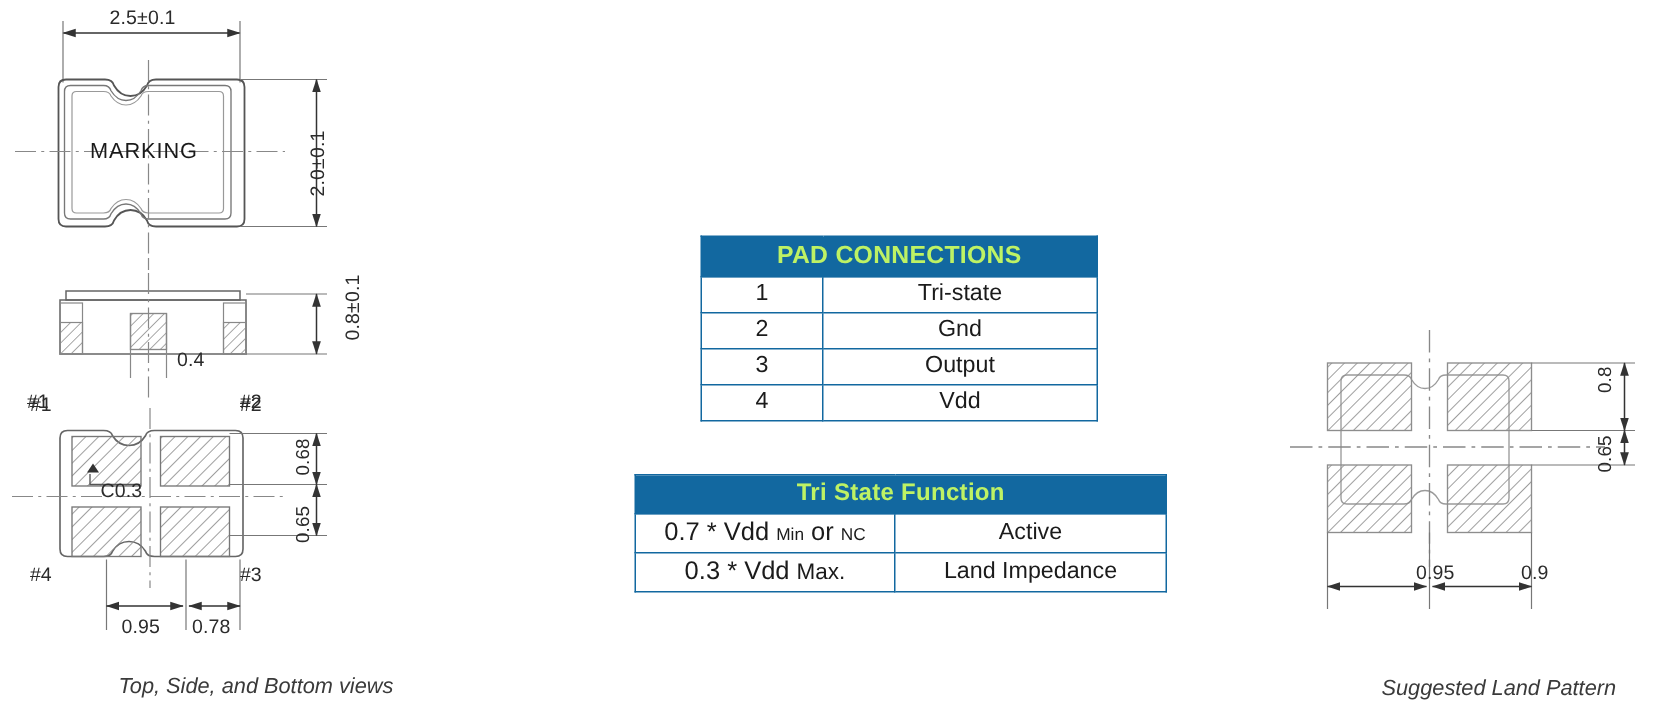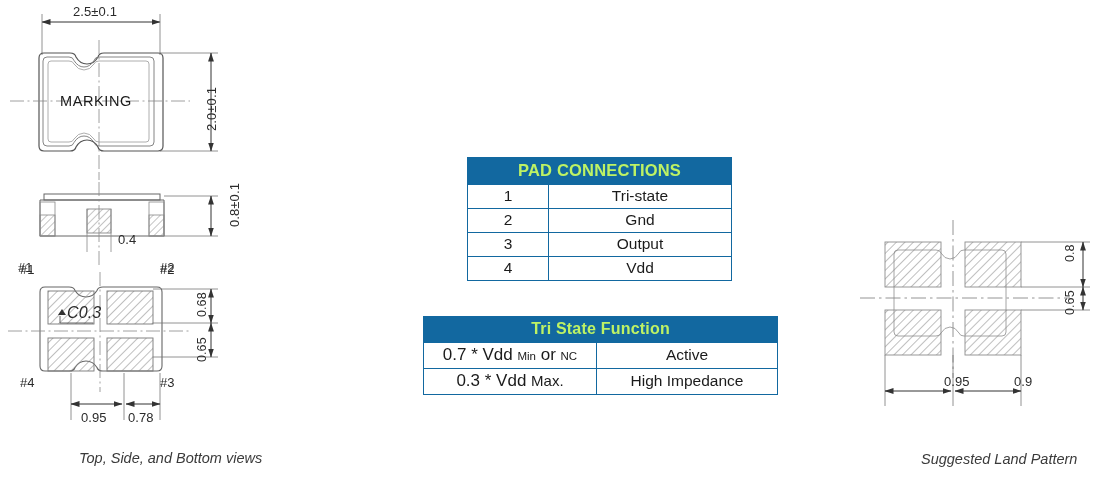--- a/index.html
+++ b/index.html
@@ -138,21 +138,21 @@
 
 <div class="abs dim-txt vert" style="left:227px;top:227px;">0.8±0.1</div>
 <div class="abs dim-txt" style="left:118px;top:232px;">0.4</div>
 <div class="abs pin-txt" style="left:18px;top:260px;">#1</div>
 <div class="abs pin-txt" style="left:160px;top:260px;">#2</div>
 
 <div class="abs pin-txt" style="left:20px;top:262px;">#1</div>
 <div class="abs pin-txt" style="left:160px;top:262px;">#2</div>
 <div class="abs pin-txt" style="left:20px;top:375px;">#4</div>
 <div class="abs pin-txt" style="left:160px;top:375px;">#3</div>
-<div class="abs dim-txt" style="left:67px;top:304px;font-size:16px;font-style:italic;">C0.3</div>
+<div class="abs dim-txt" style="left:67px;top:319px;font-size:13px;">C0.3</div>
 <div class="abs dim-txt vert" style="left:195px;top:317px;font-size:12.5px;">0.68</div>
 <div class="abs dim-txt vert" style="left:195px;top:362px;font-size:12.5px;">0.65</div>
 <div class="abs dim-txt" style="left:81px;top:410px;">0.95</div>
 <div class="abs dim-txt" style="left:128px;top:410px;">0.78</div>
 
 <div class="abs caption" style="left:79px;top:450px;">Top, Side, and  Bottom  views</div>
 
 <table class="tbl abs" id="pad-table">
   <thead>
     <tr>
@@ -185,21 +185,21 @@
       <th colspan="2">Tri State Function</th>
     </tr>
   </thead>
   <tbody>
     <tr>
       <td class="lcol small-mix"><span class="md">0.7 * Vdd </span><span class="sm">Min</span><span class="md"> or </span><span class="sm">NC</span></td>
       <td class="rcol">Active</td>
     </tr>
     <tr>
       <td class="lcol small-mix"><span class="md">0.3 * Vdd </span><span class="lg">Max.</span></td>
-      <td class="rcol">High Impedance</td>
+      <td class="rcol">Land Impedance</td>
     </tr>
   </tbody>
 </table>
 
 <svg class="abs" style="left:860px;top:210px;" width="251" height="200" viewBox="0 0 251 200">
   <defs>
     <pattern id="hatch3" width="6" height="6" patternTransform="rotate(45)" patternUnits="userSpaceOnUse">
       <line x1="0" y1="0" x2="0" y2="6" stroke="#8a8a8a" stroke-width="1.1"></line>
     </pattern>
     <marker id="ahL2" markerWidth="9" markerHeight="7" refX="8.5" refY="3.5" orient="auto">

